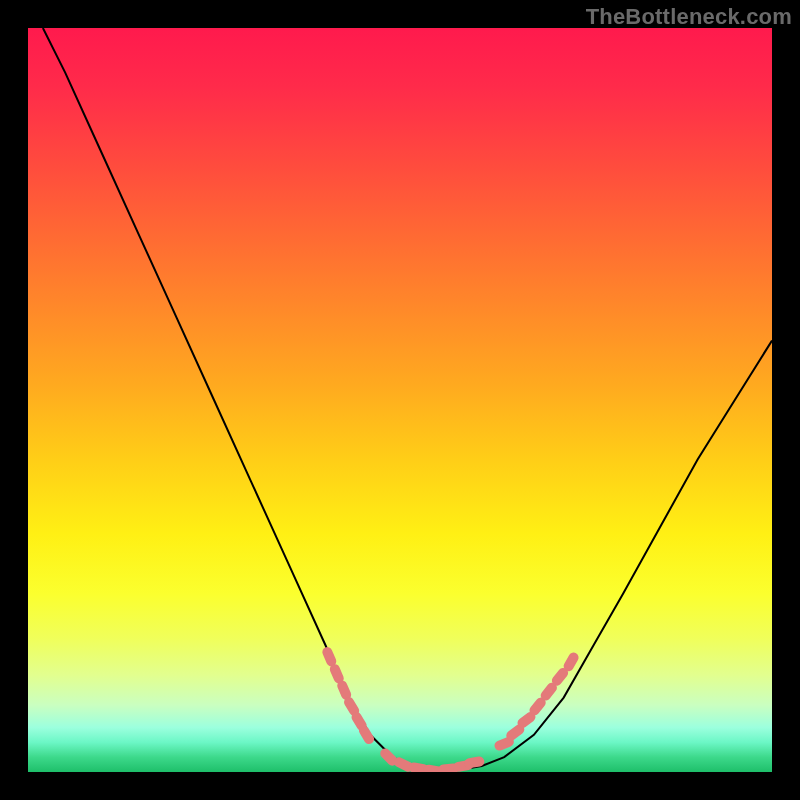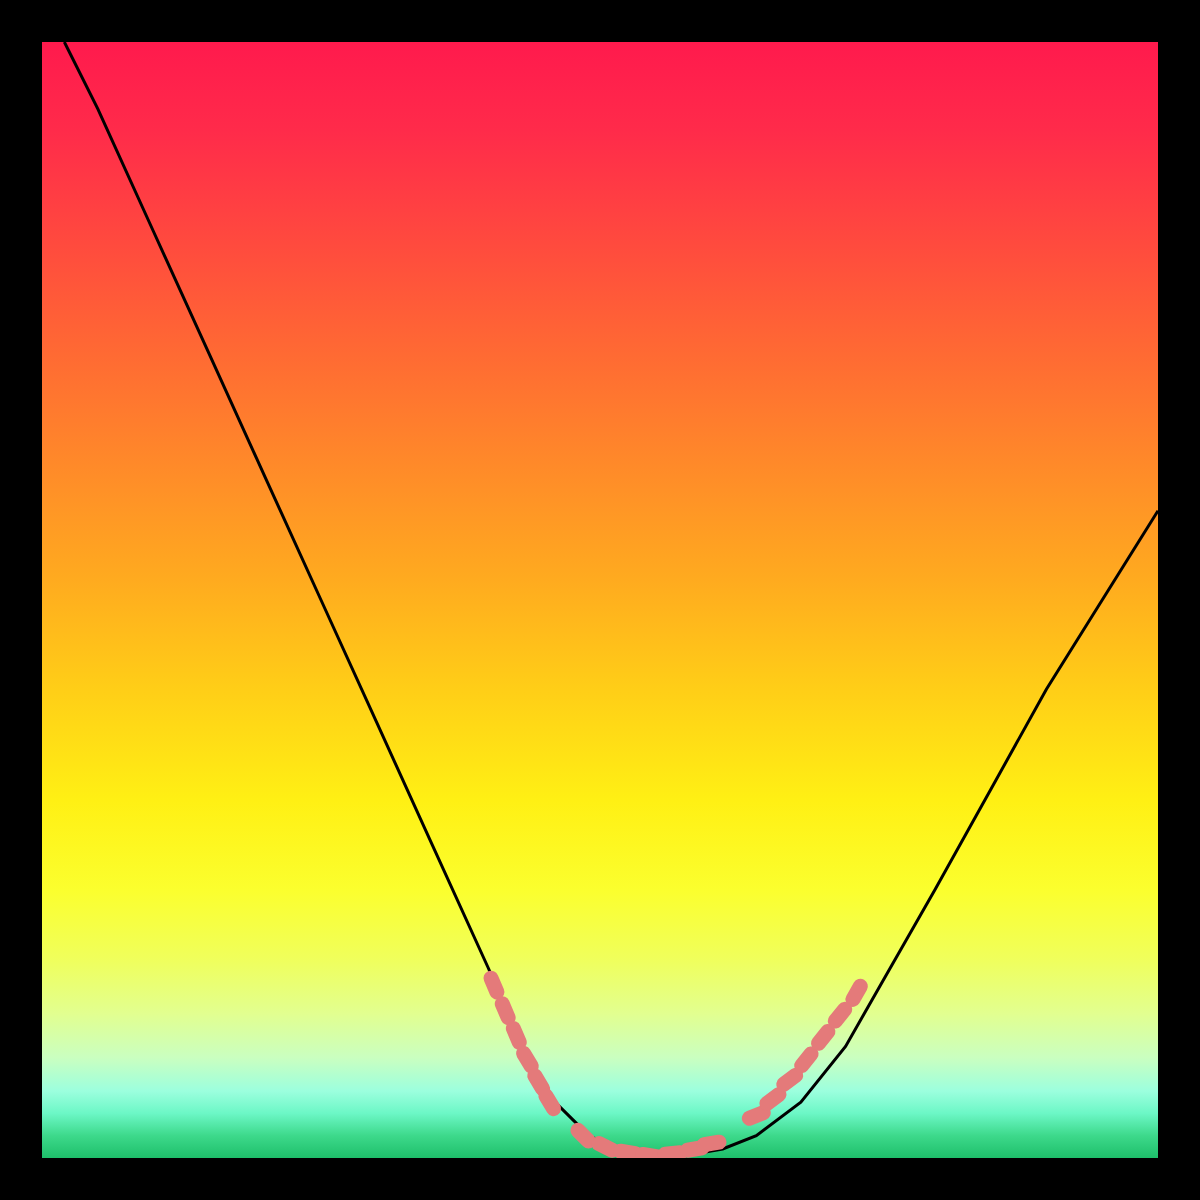--- a/index.html
+++ b/index.html
@@ -50,20 +50,21 @@
     left: 0; top: 0;
     width: 744px; height: 744px;
   }
   .curve { fill: none; stroke: #000; stroke-width: 2; }
   .marker { fill: #e47a7a; stroke: none; }
 </style>
 </head>
 <body>
 
 <div class="chart-wrap">
+  <div class="attribution">TheBottleneck.com</div>
   <div class="plot-area">
     <svg class="curve-layer" viewBox="0 0 744 744" preserveAspectRatio="none">
       <path id="curve-path" class="curve" d="M14.9 0.0 L37.2 44.6 L74.4 126.5 L111.6 208.3 L148.8 290.2 L186.0 372.0 L223.2 453.8 L260.4 535.7 L297.6 617.5 L319.9 669.6 L342.2 706.8 L364.6 729.1 L386.9 740.3 L409.2 744.0 L431.5 741.8 L453.8 738.0 L476.2 729.1 L505.9 706.8 L535.7 669.6 L565.4 617.5 L595.2 565.4 L632.4 498.5 L669.6 431.5 L706.8 372.0 L744.0 312.5"></path>
       <g id="markers">
           <rect x="291.3" y="623.7" width="20" height="10" rx="5" ry="5" class="marker" transform="rotate(66.8 301.3 628.7)"></rect>
           <rect x="298.8" y="640.8" width="20" height="10" rx="5" ry="5" class="marker" transform="rotate(66.8 308.8 645.8)"></rect>
           <rect x="306.2" y="657.2" width="20" height="10" rx="5" ry="5" class="marker" transform="rotate(66.8 316.2 662.2)"></rect>
           <rect x="313.6" y="673.5" width="20" height="10" rx="5" ry="5" class="marker" transform="rotate(59.0 323.6 678.5)"></rect>
           <rect x="321.1" y="688.4" width="20" height="10" rx="5" ry="5" class="marker" transform="rotate(59.0 331.1 693.4)"></rect>
           <rect x="328.5" y="701.8" width="20" height="10" rx="5" ry="5" class="marker" transform="rotate(59.0 338.5 706.8)"></rect>

